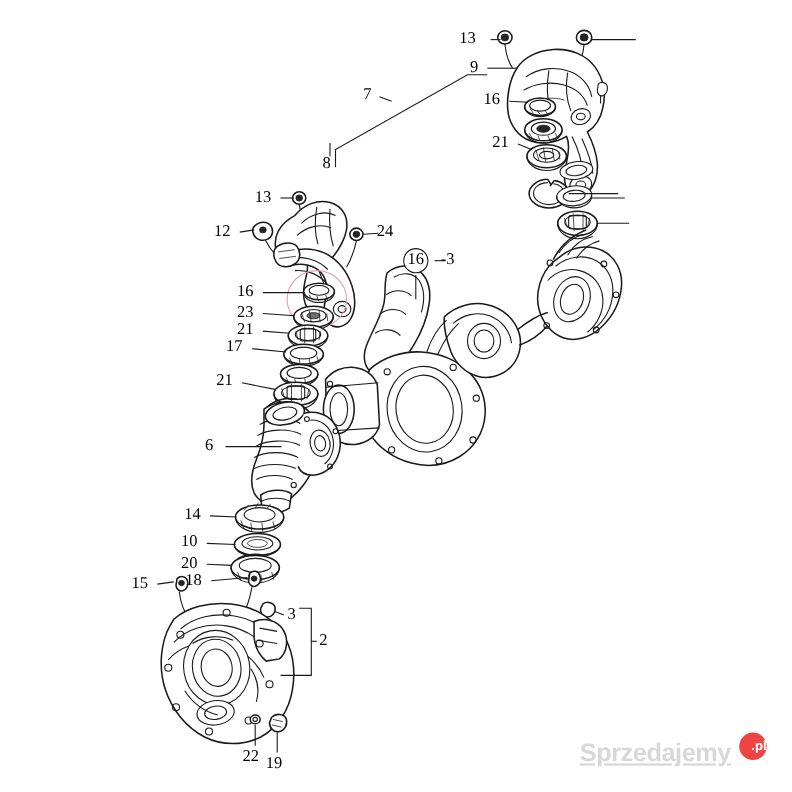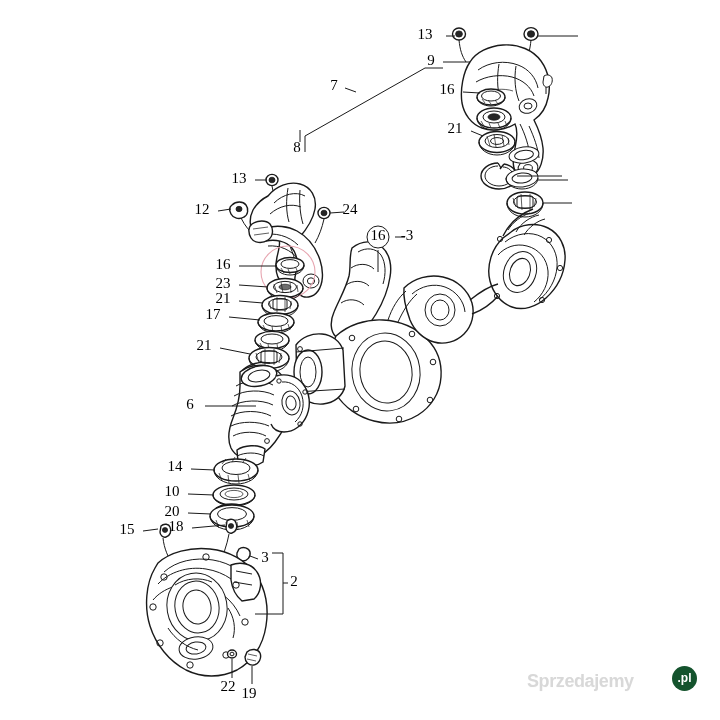--- a/index.html
+++ b/index.html
@@ -3,28 +3,28 @@
 <meta charset="utf-8">
 <title>Parts Diagram</title>
 <style>
   html,body{margin:0;padding:0;background:#ffffff;}
   body{width:720px;height:720px;overflow:hidden;
        font-family:"Liberation Serif",serif;}
   #stage{position:relative;width:595px;height:720px;background:#ffffff;}
   #stage svg{position:absolute;left:0;top:0;}
   .wm{position:absolute;left:527px;top:671px;
       font-family:"Liberation Sans",sans-serif;
-      font-size:18px;font-weight:bold;color:#d8d8d8;
+      font-size:23px;font-weight:bold;color:#d8d8d8;
       letter-spacing:-0.4px;white-space:nowrap;
-      text-shadow:0 1px 0 #fdfdfd;}
+      text-shadow:0 1px 0 #fdfdfd;text-decoration:underline;}
   .wm-pl{position:absolute;left:672px;top:666px;width:25px;height:25px;
-      border-radius:50%;background:#14532d;
+      border-radius:50%;background:#ef4444;
       font-family:"Liberation Sans",sans-serif;
       font-size:12px;font-weight:bold;color:#ffffff;
-      text-align:center;line-height:25px;}
+      text-align:right;line-height:25px;}
 </style>
 </head>
 <body>
 
 <div id="stage">
 
 <svg width="720" height="720" viewBox="0 0 720 720">
   <defs>
     <style>
       .ln{fill:none;stroke:#1a1a1a;stroke-width:1;}

